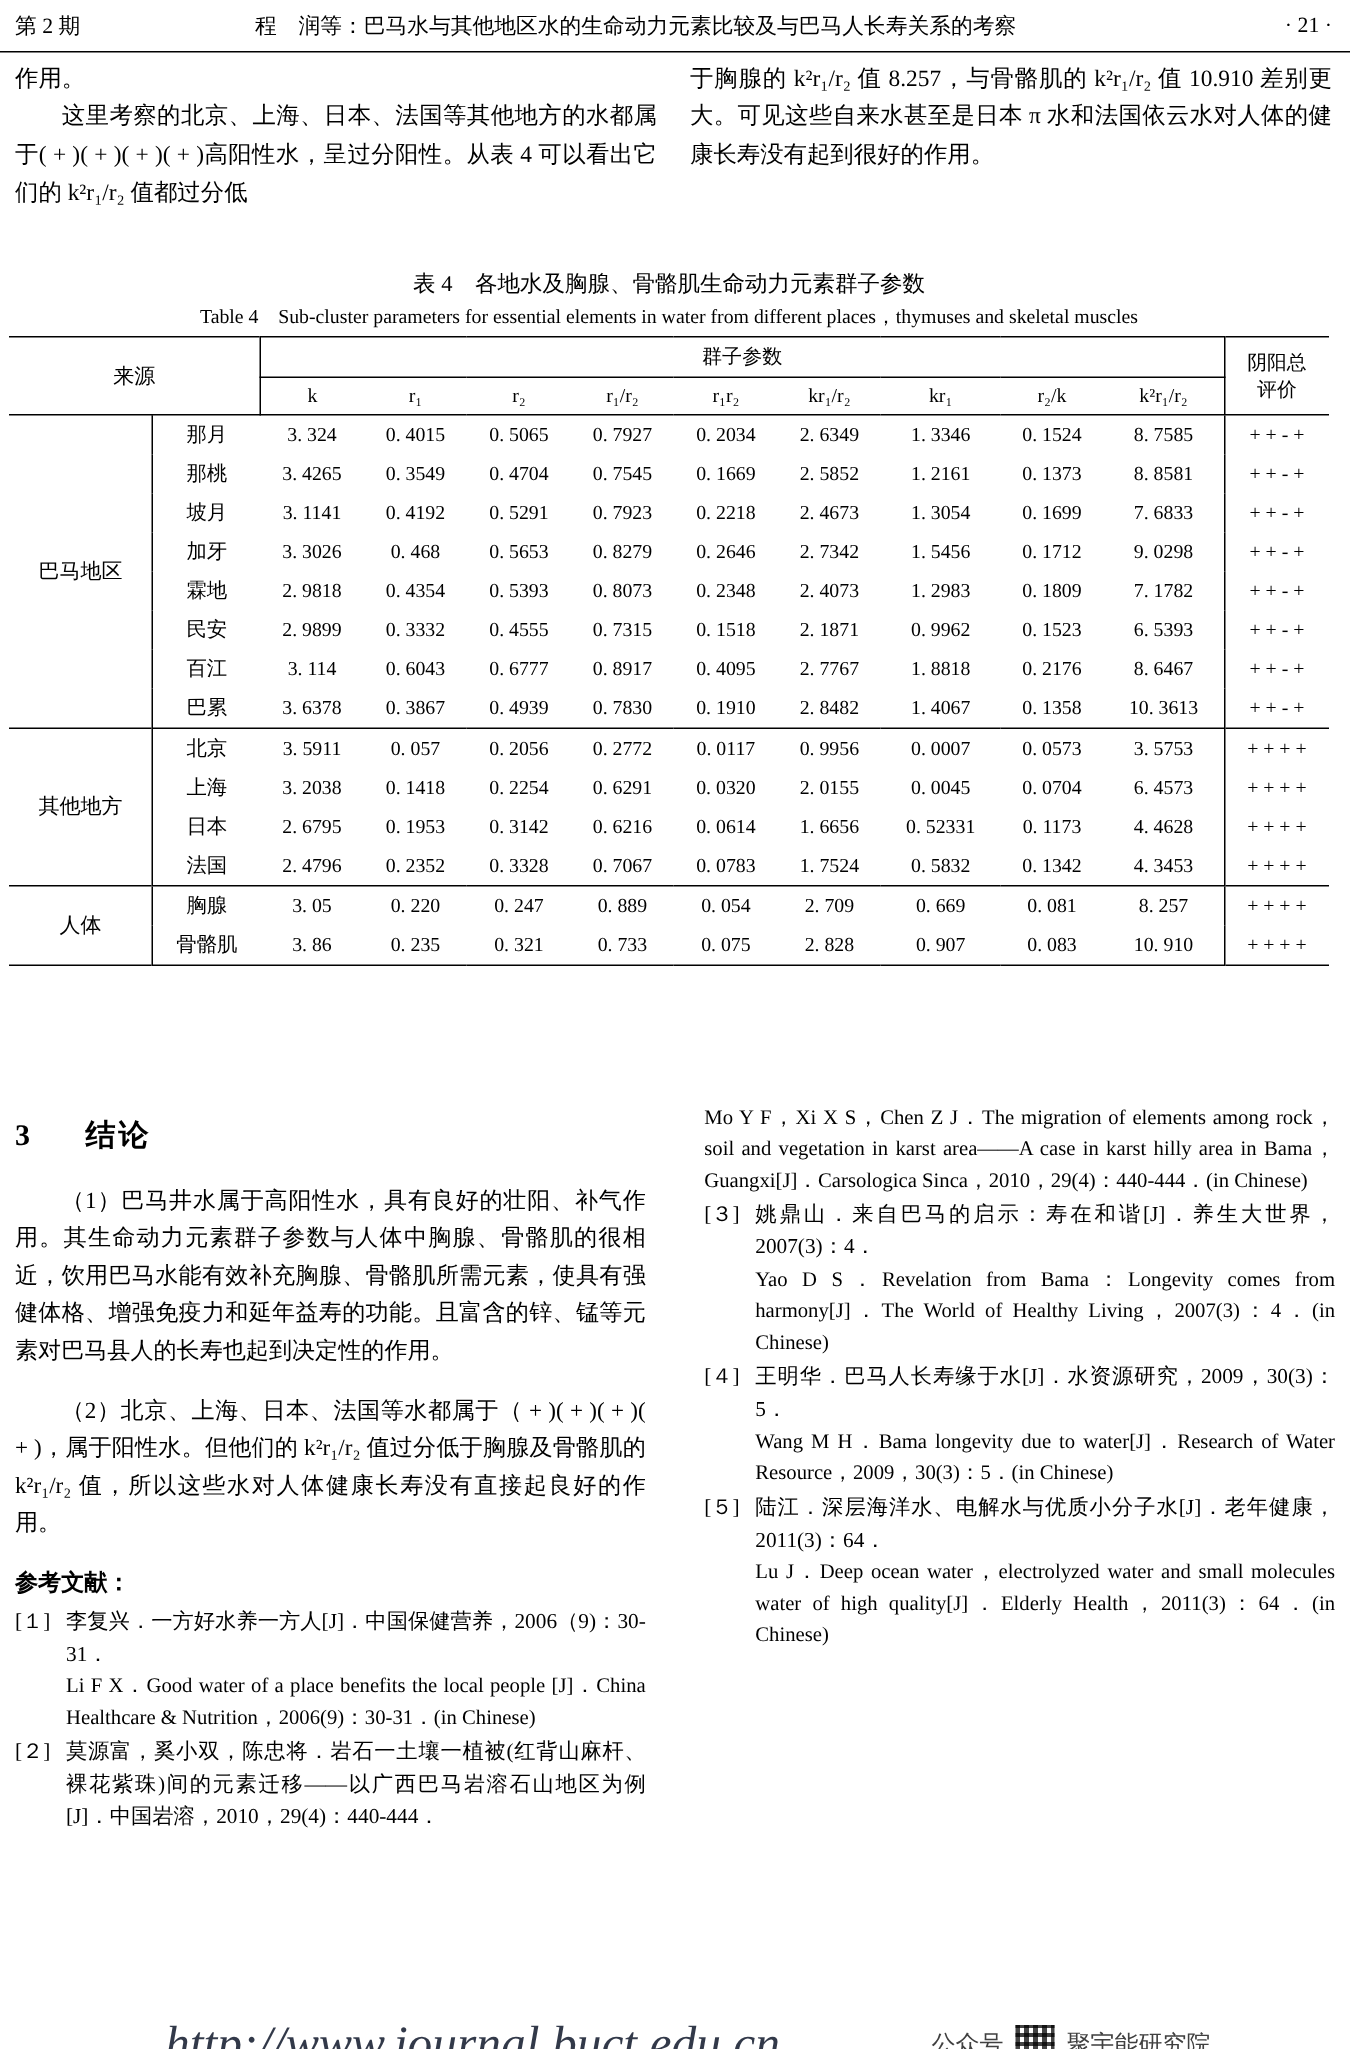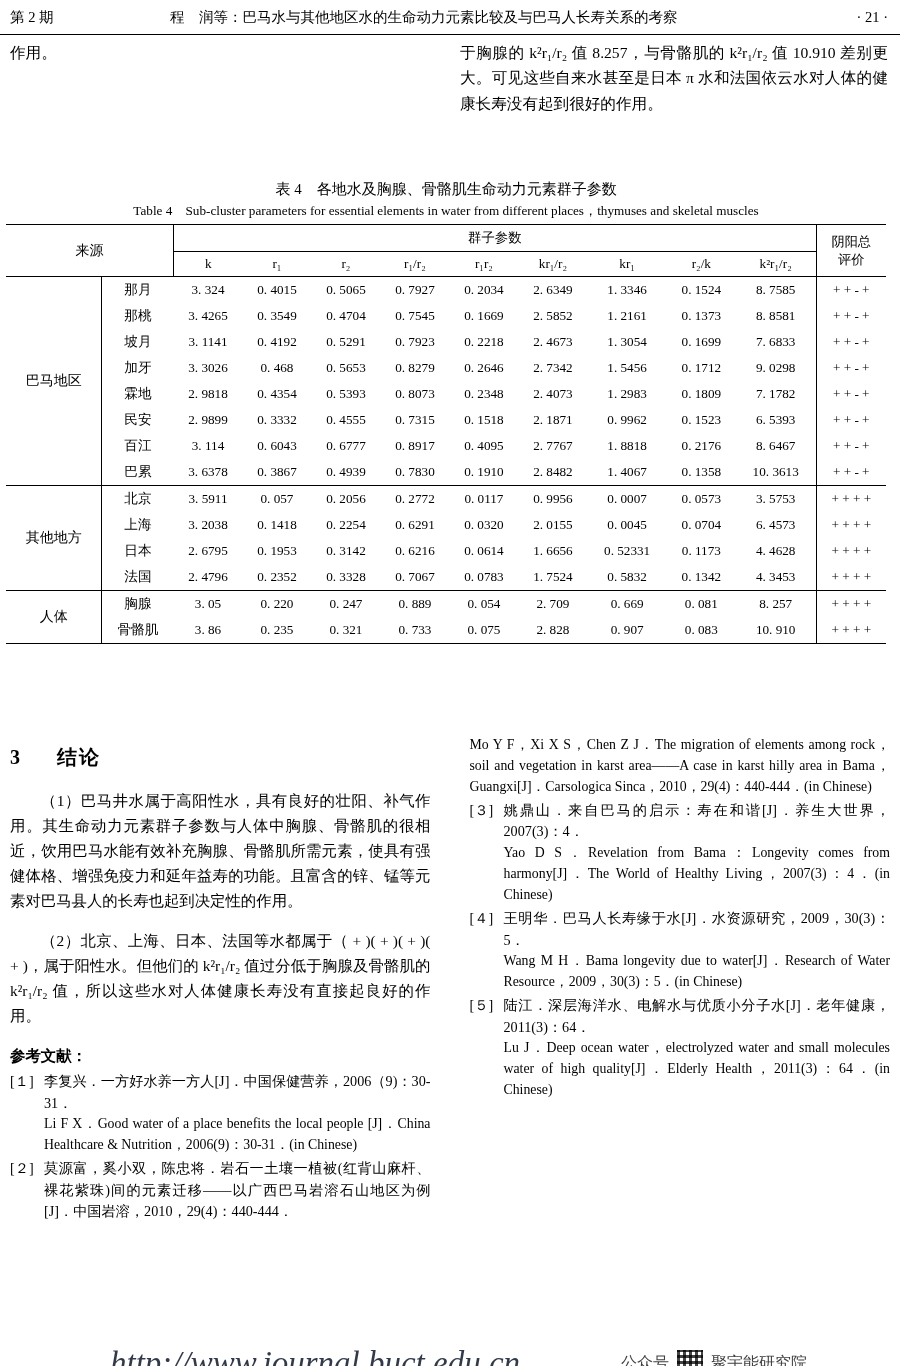--- a/index.html
+++ b/index.html
@@ -91,20 +91,21 @@
 
   <div class="header">
     <span class="h-left">第 2 期</span>
     <span class="h-center">程　润等：巴马水与其他地区水的生命动力元素比较及与巴马人长寿关系的考察</span>
     <span class="h-right">· 21 ·</span>
   </div>
 
   <div class="cols">
     <div class="col">
       <p>作用。</p>
+      <p class="indent">这里考察的北京、上海、日本、法国等其他地方的水都属于( + )( + )( + )( + )高阳性水，呈过分阳性。从表 4 可以看出它们的 k²r₁/r₂ 值都过分低</p>
     </div>
     <div class="col">
       <p>于胸腺的 k²r₁/r₂ 值 8.257，与骨骼肌的 k²r₁/r₂ 值 10.910 差别更大。可见这些自来水甚至是日本 π 水和法国依云水对人体的健康长寿没有起到很好的作用。</p>
     </div>
   </div>
 
   <div class="tbl-wrap">
     <div class="cap-cn">表 4　各地水及胸腺、骨骼肌生命动力元素群子参数</div>
     <div class="cap-en">Table 4　Sub-cluster parameters for essential elements in water from different places，thymuses and skeletal muscles</div>
     <table class="data">

